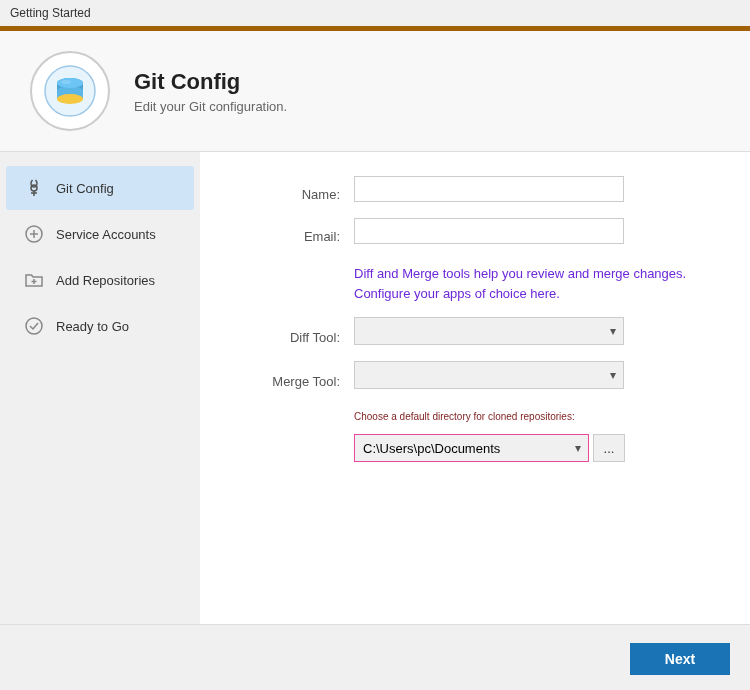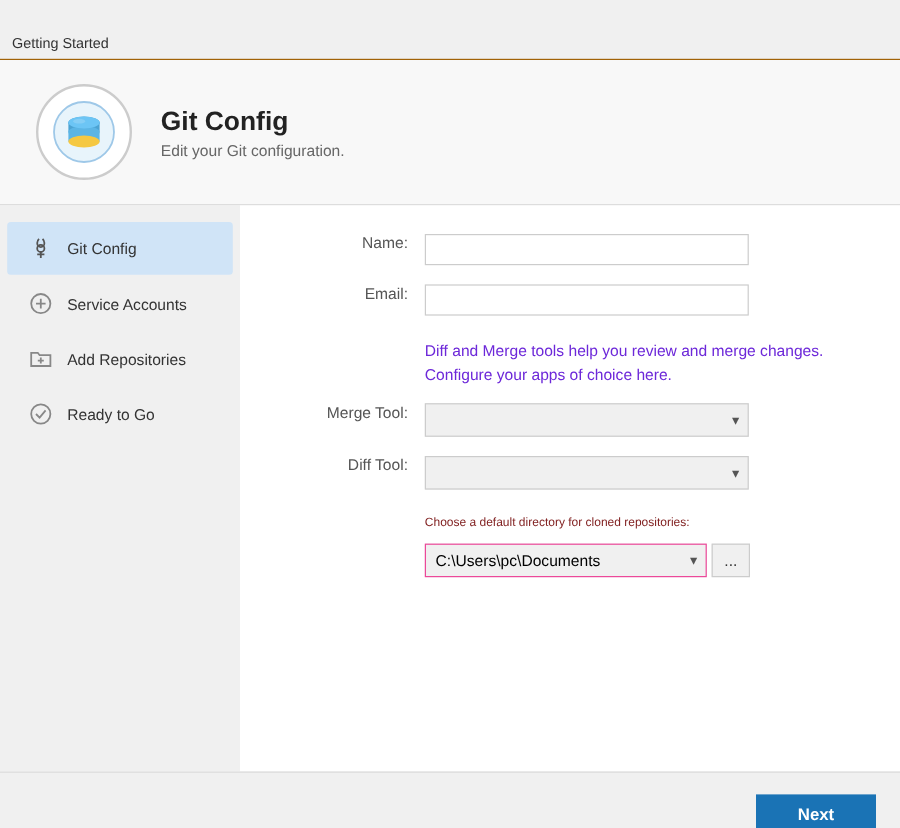--- a/index.html
+++ b/index.html
@@ -12,22 +12,21 @@
       overflow: hidden;
       color: #333;
     }
 
     
     .title-bar {
       background: #f0f0f0;
       padding: 6px 10px;
       font-size: 12px;
       color: #333;
-      border-bottom: 1px solid #a16207;
-      margin-top: 23px;
+      border-bottom: 5px solid #a16207;
     }
 
     
     .main-container {
       display: flex;
       flex-direction: column;
       height: calc(690px - 28px);
       background: #f0f0f0;
     }
 
@@ -113,21 +112,21 @@
     
     .form-panel {
       flex: 1;
       background: white;
       padding: 24px 40px;
       overflow-y: auto;
     }
 
     .form-row {
       display: flex;
-      align-items: flex-start;
+      align-items: flex-end;
       margin-bottom: 16px;
     }
 
     .form-row label {
       width: 100px;
       text-align: right;
       margin-right: 14px;
       font-size: 13px;
       color: #555;
       flex-shrink: 0;
@@ -362,30 +361,30 @@
       </div>
 
       <div class="form-row">
         <label>Email:</label>
         <input type="text" value="" style="width: 270px;">
       </div>
 
       <div class="helper-text">Diff and Merge tools help you review and merge changes. Configure your apps of choice here.</div>
 
       <div class="form-row">
-        <label>Merge Tool:</label>
+        <label>Diff Tool:</label>
         <div class="select-wrapper">
           <select>
             <option value=""></option>
           </select>
         </div>
       </div>
 
       <div class="form-row">
-        <label>Diff Tool:</label>
+        <label>Merge Tool:</label>
         <div class="select-wrapper">
           <select>
             <option value=""></option>
           </select>
         </div>
       </div>
 
       <div class="dir-section">
         <div class="dir-label">Choose a default directory for cloned repositories:</div>
         <div class="dir-row">

